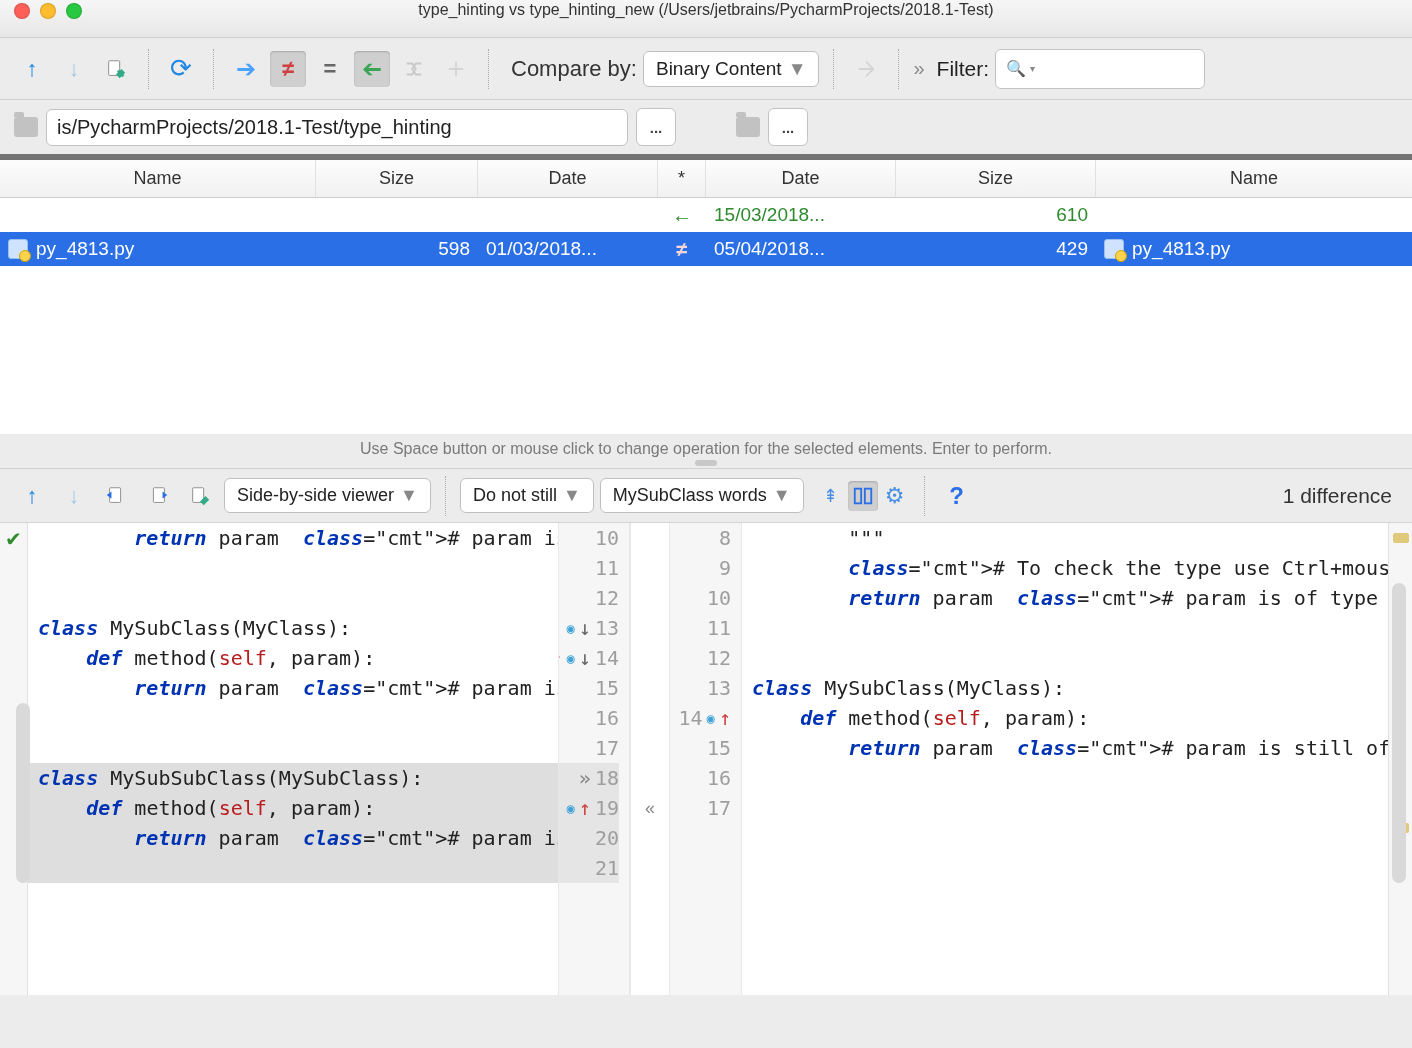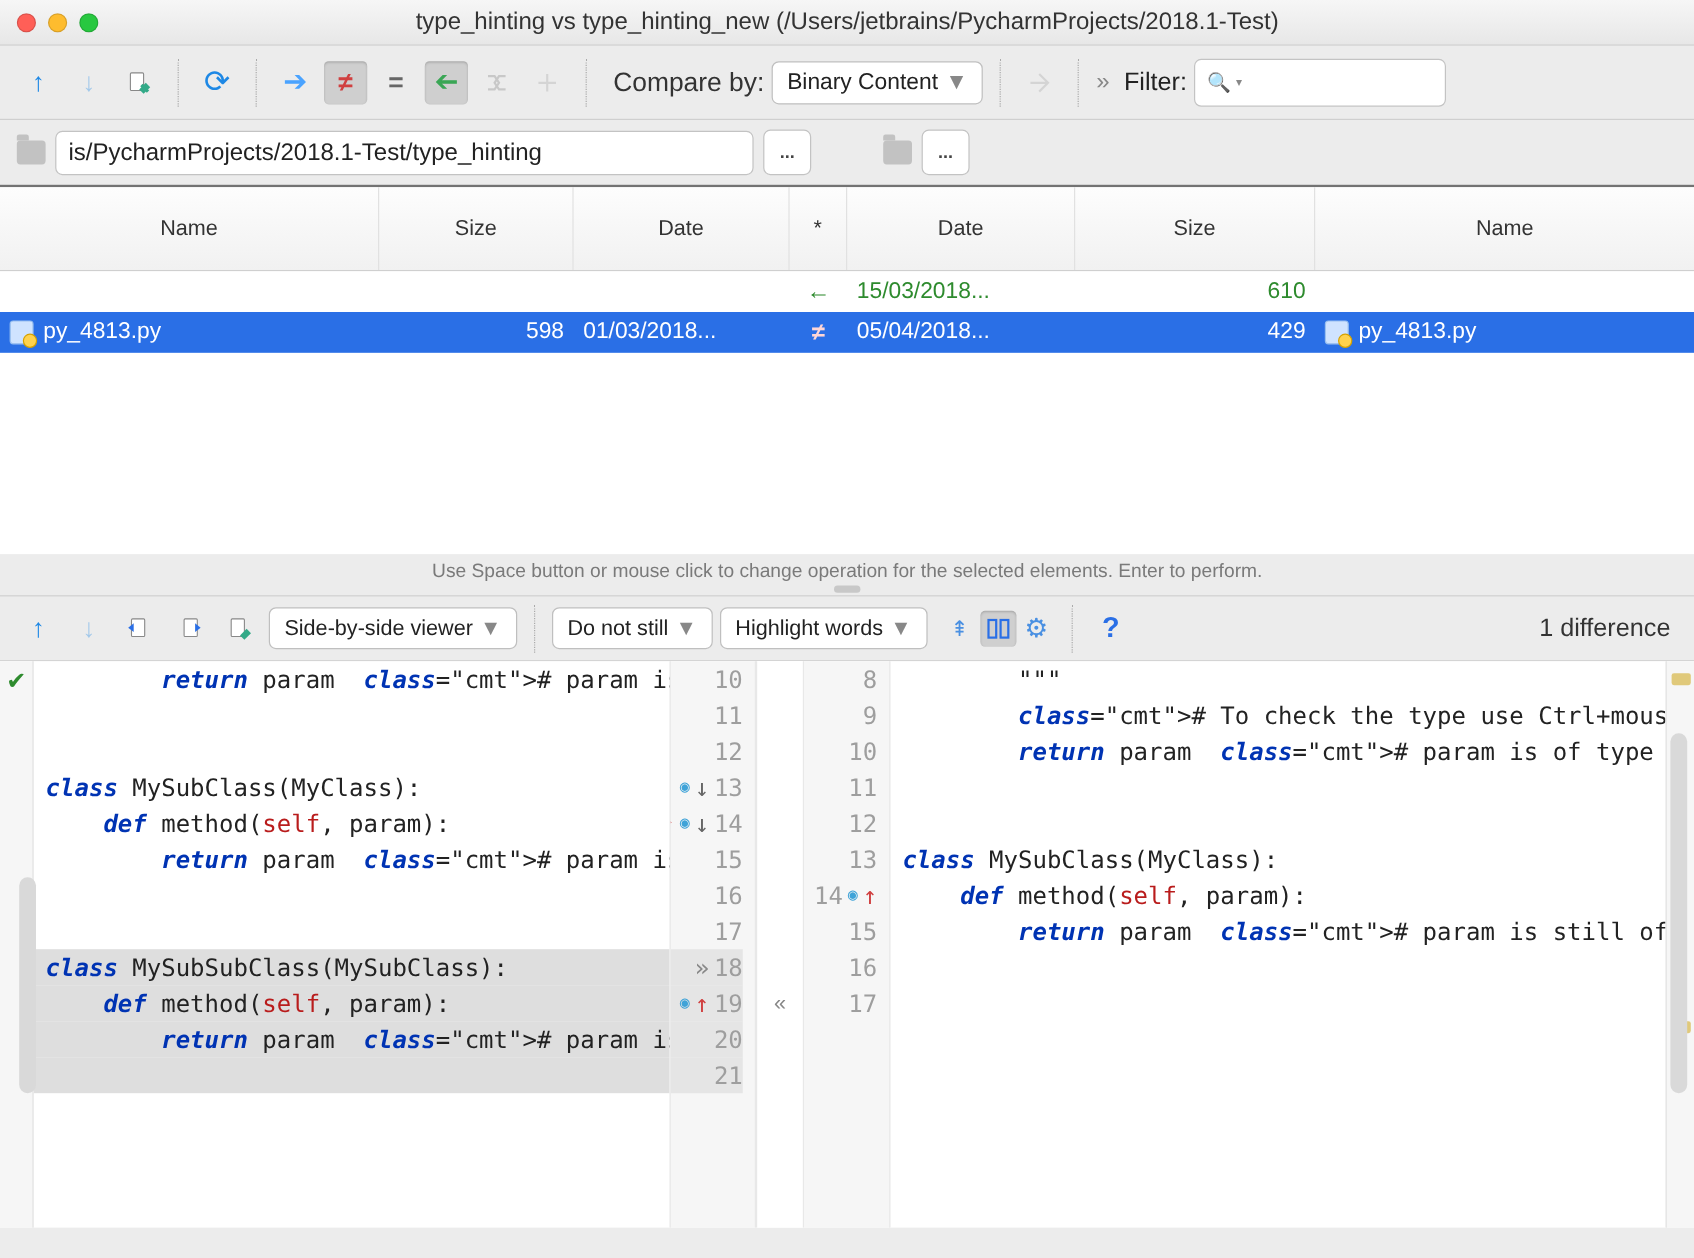--- a/index.html
+++ b/index.html
@@ -12,23 +12,23 @@
     color: #222;
     overflow: hidden;
   }
 
   
   .titlebar {
     height: 38px;
     background: linear-gradient(#f6f6f6,#e7e7e7);
     border-bottom: 1px solid #cfcfcf;
     display: flex;
-    align-items: center;
+    align-items: flex-end;
     padding: 18px 12px;
-    font-size: 20px;
+    font-size: 16px;
     color: #333;
     position: relative;
   }
   .traffic { display: flex; gap: 10px; position: absolute; left: 14px; }
   .dot { width: 16px; height: 16px; border-radius: 50%; border: 1px solid rgba(0,0,0,.15); }
   .dot.r { background:#ff5f57; } .dot.y{background:#febc2e;} .dot.g{background:#28c840;}
   .titlebar .title { margin: 0 auto; }
 
   
   .upper-toolbar {
@@ -67,38 +67,38 @@
   .chevrons { color:#888; }
   .search-box {
     flex: 0 0 auto; width: 210px; height: 40px; border:1px solid #c3c3c3;
     border-radius:6px; background:#fff; display:flex; align-items:center; padding:0 10px; color:#888;
     gap:4px;
   }
 
   
   .path-row {
     display:flex; align-items:center; padding: 8px 14px; gap: 10px;
-    border-bottom: 2px solid #737373; background:#ececec;
+    border-bottom: 6px solid #737373; background:#ececec;
   }
   .path-cell { display:flex; align-items:center; gap:8px; flex:1; }
   .folder-icon { width: 24px; height: 20px; background:#c2c2c2; border-radius:3px; position:relative; }
   .folder-icon::before { content:""; position:absolute; top:-5px; left:0; width:10px; height:5px; background:#c2c2c2; border-radius:2px 2px 0 0; }
   .path-input {
     flex:1; background:#fff; border:1px solid #c3c3c3; border-radius:6px; padding:6px 10px;
     font-size: 20px; color:#222; white-space:nowrap; overflow:hidden;
   }
   .dots-btn { width:40px; height:38px; border:1px solid #c3c3c3; border-radius:6px; background:#fff; display:flex;align-items:center;justify-content:center; font-weight:bold; color:#444; }
   .path-gap { width: 40px; }
 
   
   .table-header {
     display:flex; background: linear-gradient(#fdfdfd,#f1f1f1);
     border-bottom:1px solid #cfcfcf; font-size:18px; color:#333;
   }
-  .col { border-right:1px solid #e1e1e1; padding:24px 0; text-align:center; }
+  .col { border-right:1px solid #e1e1e1; padding:8px 0; text-align:center; }
   .col.name-l { width: 316px; }
   .col.size-l { width: 162px; }
   .col.date-l { width: 180px; }
   .col.op    { width: 48px; }
   .col.date-r { width: 190px; }
   .col.size-r { width: 200px; }
   .col.name-r { flex:1; border-right:none; }
 
   
   .file-rows { background:#fff; height: 236px; overflow:hidden; }
@@ -329,21 +329,21 @@
   <div class="select-like">
     <span>Side-by-side viewer</span>
     <span class="caret">▼</span>
   </div>
   <div class="tb-sep"></div>
   <div class="select-like">
     <span>Do not still</span>
     <span class="caret">▼</span>
   </div>
   <div class="select-like">
-    <span>Highlight words</span>
+    <span>MySubClass words</span>
     <span class="caret">▼</span>
   </div>
   <div class="grp-icons">
     <div class="sq-icon">
         <span class="collapse-icon">⇞</span>
       </div>
     <div class="sq-icon toggled">
       <svg class="icon" viewBox="0 0 24 24">
           <rect x="3" y="4" width="7" height="16" fill="none" stroke="#2a6fe6" stroke-width="2"></rect>
           <rect x="14" y="4" width="7" height="16" fill="none" stroke="#2a6fe6" stroke-width="2"></rect>

